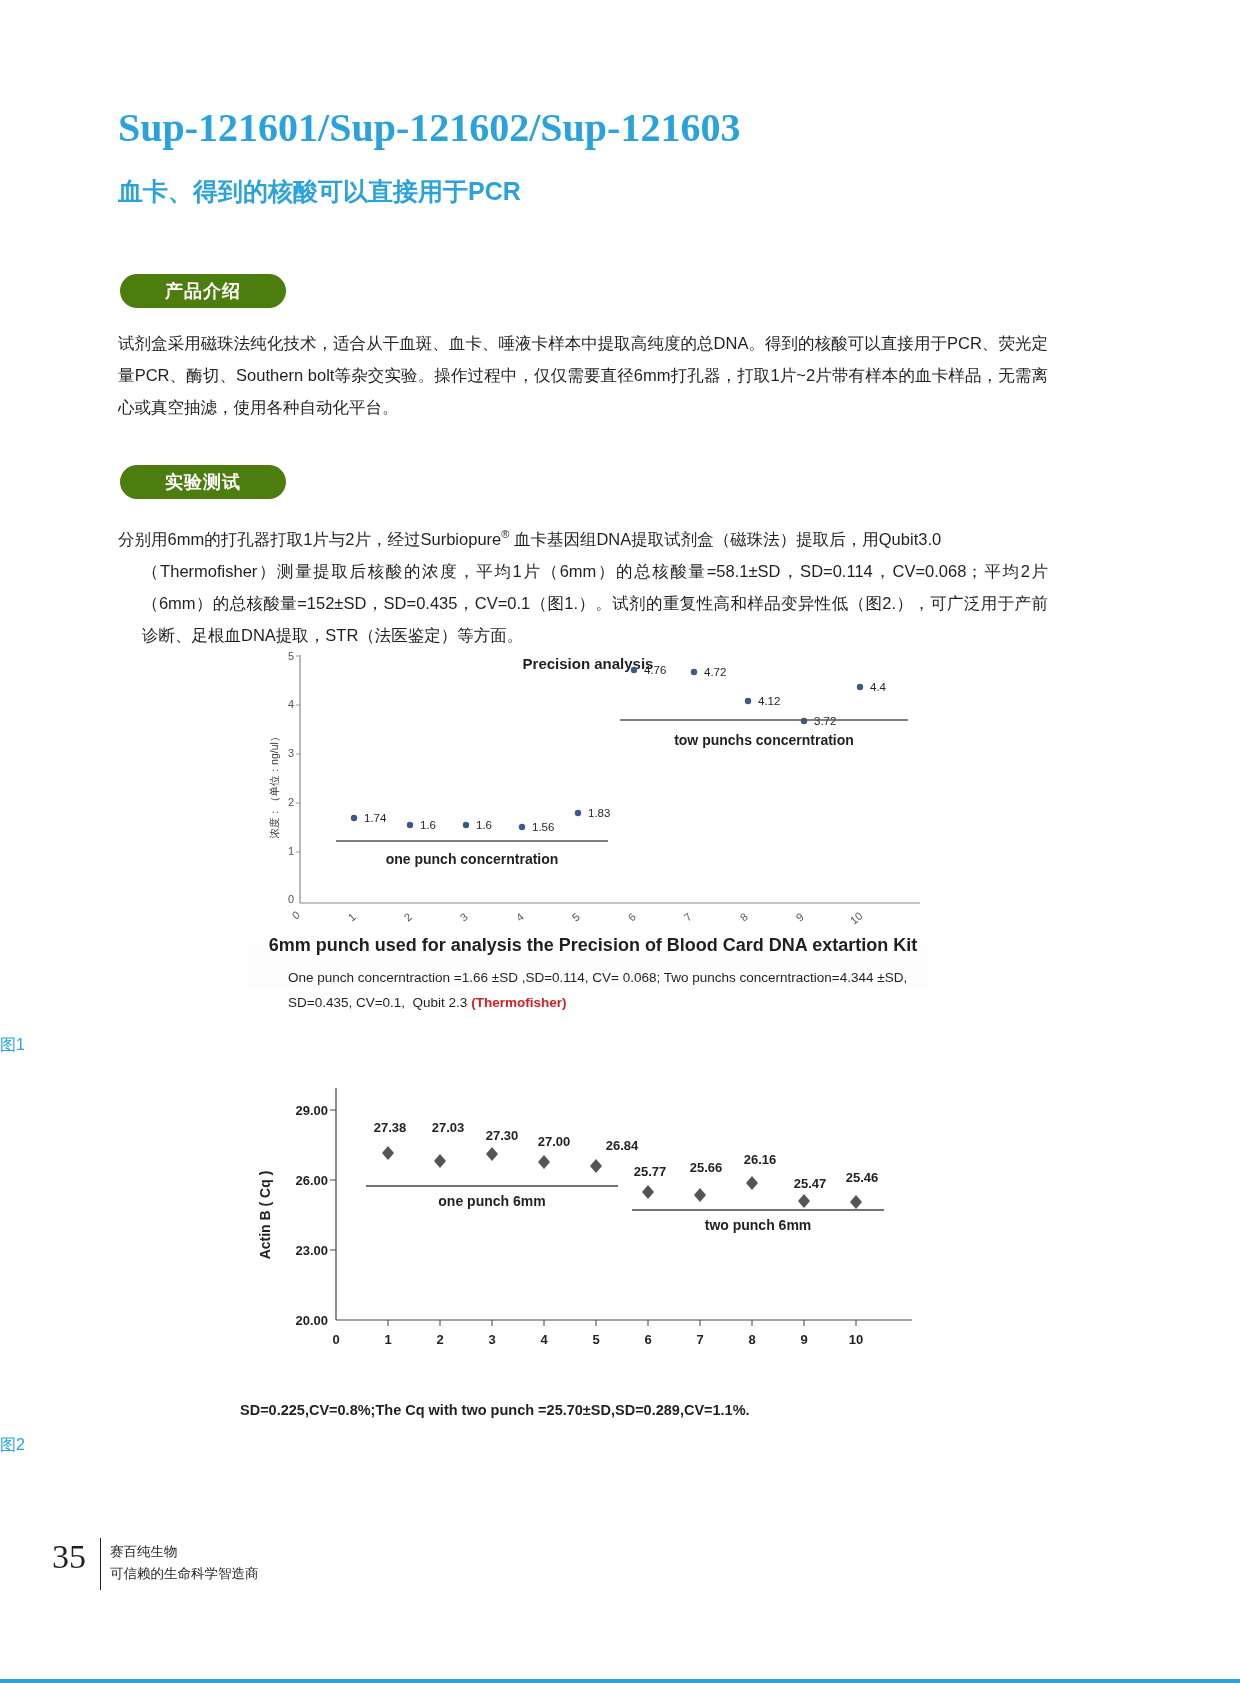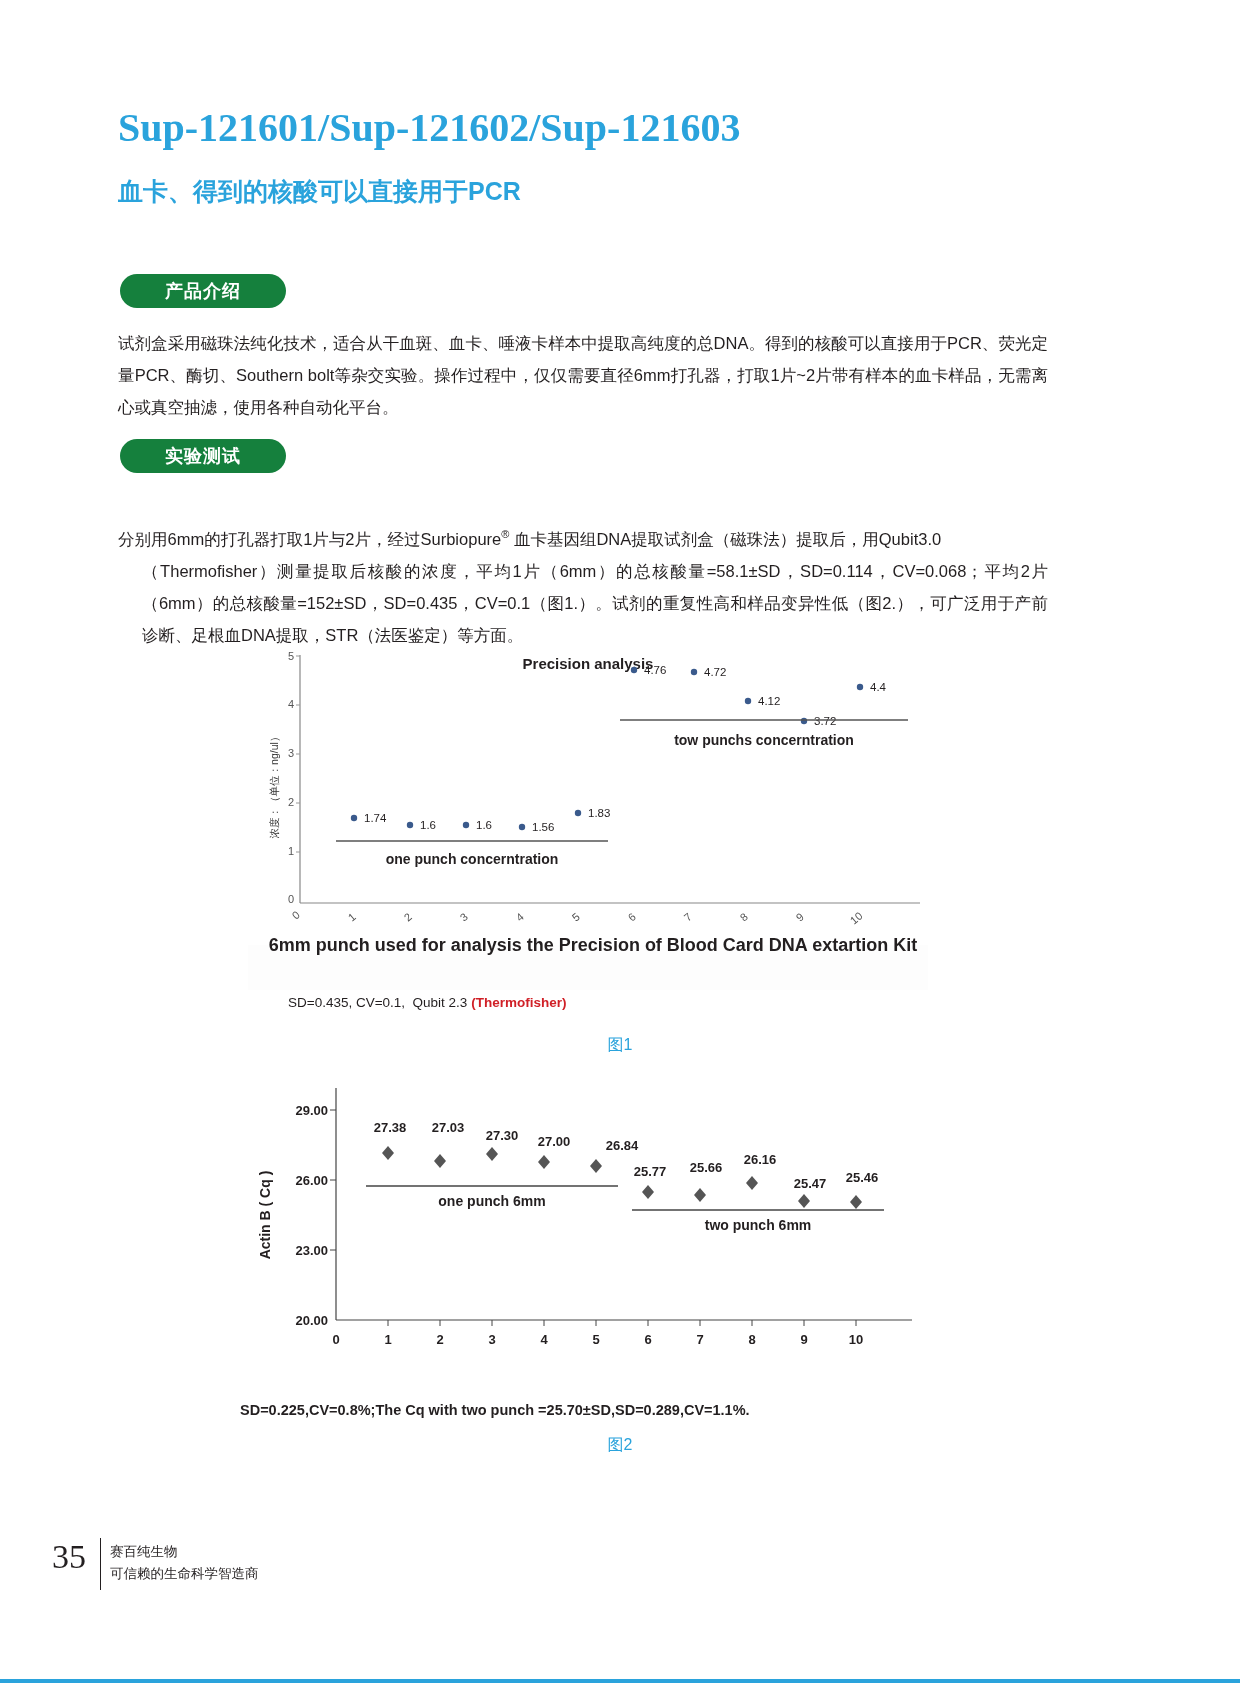--- a/index.html
+++ b/index.html
@@ -41,31 +41,31 @@
     color: #2aa3dc;
     white-space: nowrap;
   }
 
   
   .section-tag {
     position: absolute;
     width: 166px;
     height: 34px;
     border-radius: 17px;
-    background: #15803d;
+    background: #4d7c0f;
     color: #ffffff;
     font-size: 18px;
     font-weight: bold;
     display: flex;
     align-items: center;
     justify-content: center;
     letter-spacing: 1px;
   }
   #tag-product { left: 120px; top: 274px; }
-  #tag-test    { left: 120px; top: 439px; }
+  #tag-test    { left: 120px; top: 465px; }
 
   
   .para {
     position: absolute;
     font-size: 16.5px;
     line-height: 32px;
     color: #231f20;
     text-align: justify;
   }
   #para-product {
@@ -112,21 +112,20 @@
     top: 965px;
     width: 640px;
     font-size: 13.5px;
     line-height: 25px;
     color: #231f20;
   }
   .red { color: #d02027; font-weight: bold; }
   .fig-label {
     position: absolute;
     width: 100%;
-    text-align: center;
     font-size: 16px;
     color: #2aa3dc;
     left: 0;
   }
   #fig1-label { top: 1035px; }
   #fig2-label { top: 1435px; }
 
   
   .fig2-wrap {
     position: absolute;
@@ -272,21 +271,21 @@
         <text x="566" y="80">3.72</text>
         <text x="622" y="46">4.4</text>
       </g>
       <line x1="372" y1="75" x2="660" y2="75" stroke="#555" stroke-width="1.6"></line>
       <text x="516" y="100" font-size="14" font-weight="bold" fill="#231f20" text-anchor="middle">tow punchs concerntration</text>
     </svg>
   </div>
 
   <div class="fig1-caption">6mm  punch used for analysis the Precision of Blood Card DNA extartion  Kit</div>
   <div class="fig1-note">
-    <br>
+    <span>One punch concerntraction =1.66 ±SD ,SD=0.114, CV= 0.068; Two punchs concerntraction=4.344 ±SD,</span><br>
     <span>SD=0.435, CV=0.1,</span>&nbsp;&nbsp;<span>Qubit 2.3</span> <span class="red">(Thermofisher)</span>
   </div>
   <div class="fig-label" id="fig1-label">图1</div>
 
   <div class="fig2-wrap">
     <svg viewBox="0 0 700 290" width="700" height="290" xmlns="http://www.w3.org/2000/svg">
       <rect x="0" y="0" width="700" height="290" fill="#ffffff"></rect>
 
       <text x="-145" y="30" transform="rotate(-90)" font-size="14" font-weight="bold" fill="#231f20" text-anchor="middle">Actin B ( Cq )</text>
 

